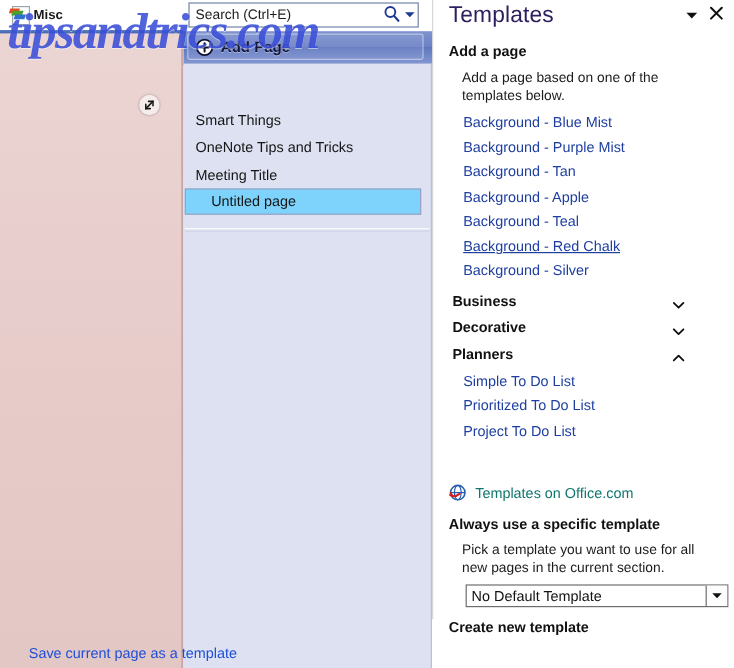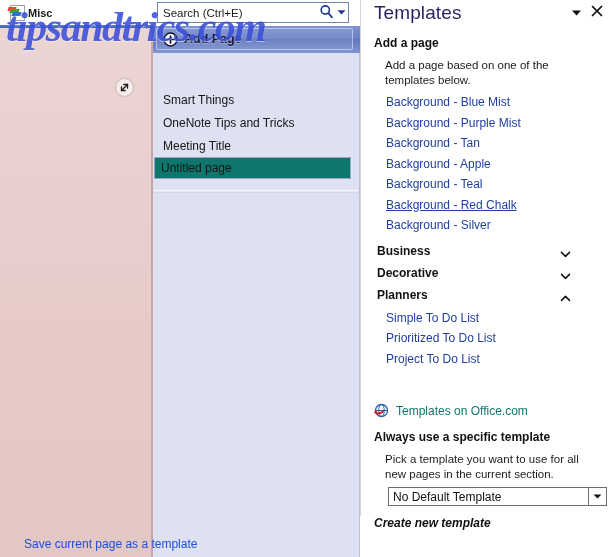--- a/index.html
+++ b/index.html
@@ -190,25 +190,25 @@
   .page-item {
     height: 23px;
     display: flex;
     align-items: center;
     padding-left: 10px;
     font-size: 12px;
     color: #151515;
     box-sizing: border-box;
   }
   .page-item.selected {
-    background: #0f766e;
+    background: #7dd3fc;
     border: 1px solid #9aa3c4;
     width: 197px;
     margin-left: 1px;
-    padding-left: 6px;
+    padding-left: 21px;
     height: 22px;
   }
   #page-list-divider {
     position: absolute;
     left: 1px; top: 137px;
     width: 204px; height: 3px;
     background: linear-gradient(to bottom, #ffffff, #c7cde6);
   }
 
   
@@ -513,21 +513,21 @@
           <path d="M1.5 9.5 Q5 12 9 8.5" stroke="#d02020" stroke-width="1.8" fill="none" stroke-linecap="round"></path>
           <path d="M1.1 6.6 L3.6 9.4 L0.3 10.2 Z" fill="#d02020"></path>
         </svg>
       </span>
       <span class="lbl">Templates on Office.com</span>
     </div>
 
     <div class="pane-section-head" style="top:430px;">Always use a specific template</div>
     <div class="pane-body-text" style="top:452px; width:210px;">Pick a template you want to use for all new pages in the current section.</div>
 
-    <div class="pane-section-head" style="top:516px;font-style:italic;">Create new template</div>
+    <div class="pane-section-head" style="top:516px;">Create new template</div>
   </div>
 
   <div id="default-template-select">
     <span class="val">No Default Template</span>
     <span class="arrow">
       <svg width="9" height="7" viewBox="0 0 9 7">
           <path d="M0.6 1.4 L4.5 5.5 L8.4 1.4 Z" fill="#101010"></path>
         </svg>
     </span>
   </div>

